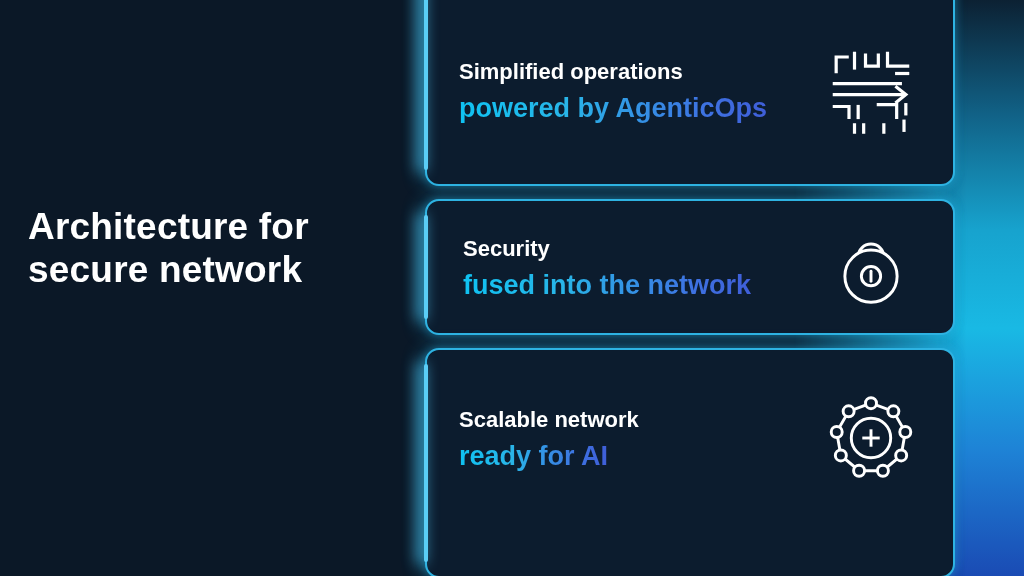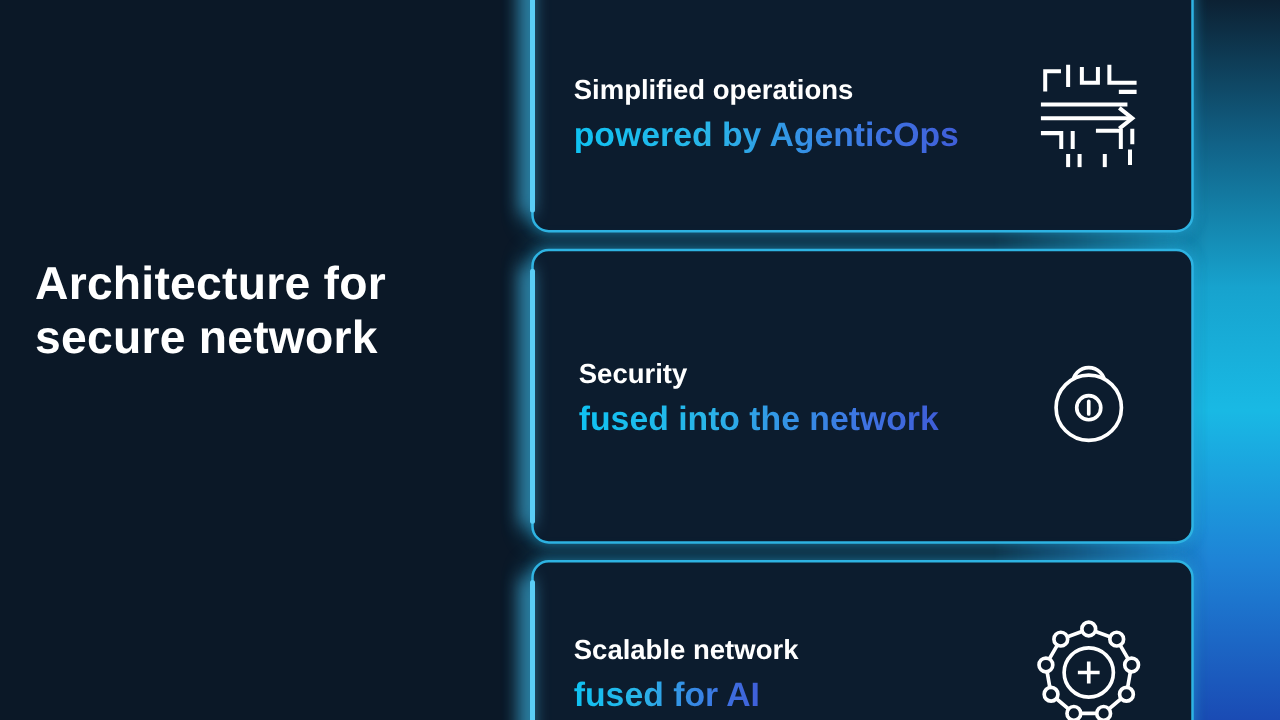--- a/index.html
+++ b/index.html
@@ -72,21 +72,21 @@
     position: absolute;
     left: -3px;
     top: 14px;
     bottom: 14px;
     width: 4px;
     border-radius: 3px;
     background: #5ACDF6;
     box-shadow: -5px 0 14px 2px rgba(77,199,245,.8);
   }
   .card-1 { height: 226px; padding-top: 34px; }  
-  .card-2 { height: 236px; padding-left: 36px; }
+  .card-2 { height: 136px; padding-left: 36px; }
   .card-3 { height: 230px; padding-bottom: 50px; } 
 
   .card-text { display: flex; flex-direction: column; align-items: flex-start; }
   .card-title {
     font-weight: 700;
     font-size: 22px;
     line-height: 36px;
     color: #FFFFFF;
     white-space: nowrap;
   }
@@ -152,21 +152,21 @@
         <path d="M34 46 V37 a14 14 0 0 1 28 0 V46"></path>
         <circle cx="48" cy="58" r="28.5" fill="#0C1C2E"></circle>
         <circle cx="48" cy="58" r="10.5"></circle>
         <line x1="48" y1="52.5" x2="48" y2="63.5" stroke-linecap="round"></line>
       </svg>
     </section>
 
     <section class="card card-3">
       <div class="card-text">
         <div class="card-title">Scalable network</div>
-        <div class="card-subtitle">fused for AI</div>
+        <div class="card-subtitle">ready for AI</div>
       </div>
       <svg class="icon" viewBox="0 0 96 96" fill="none" stroke-width="3.2">
         <polygon points="48,10 72.4,18.9 85.4,41.4 80.9,67 61,83.7 35,83.7 15.1,67 10.6,41.4 23.6,18.9"></polygon>
         <circle cx="48" cy="48" r="21.5"></circle>
         <line x1="38.5" y1="48" x2="57.5" y2="48"></line>
         <line x1="48" y1="38.5" x2="48" y2="57.5"></line>
         <circle cx="48" cy="10" r="6" fill="#0C1C2E"></circle>
         <circle cx="72.4" cy="18.9" r="6" fill="#0C1C2E"></circle>
         <circle cx="85.4" cy="41.4" r="6" fill="#0C1C2E"></circle>
         <circle cx="80.9" cy="67" r="6" fill="#0C1C2E"></circle>

